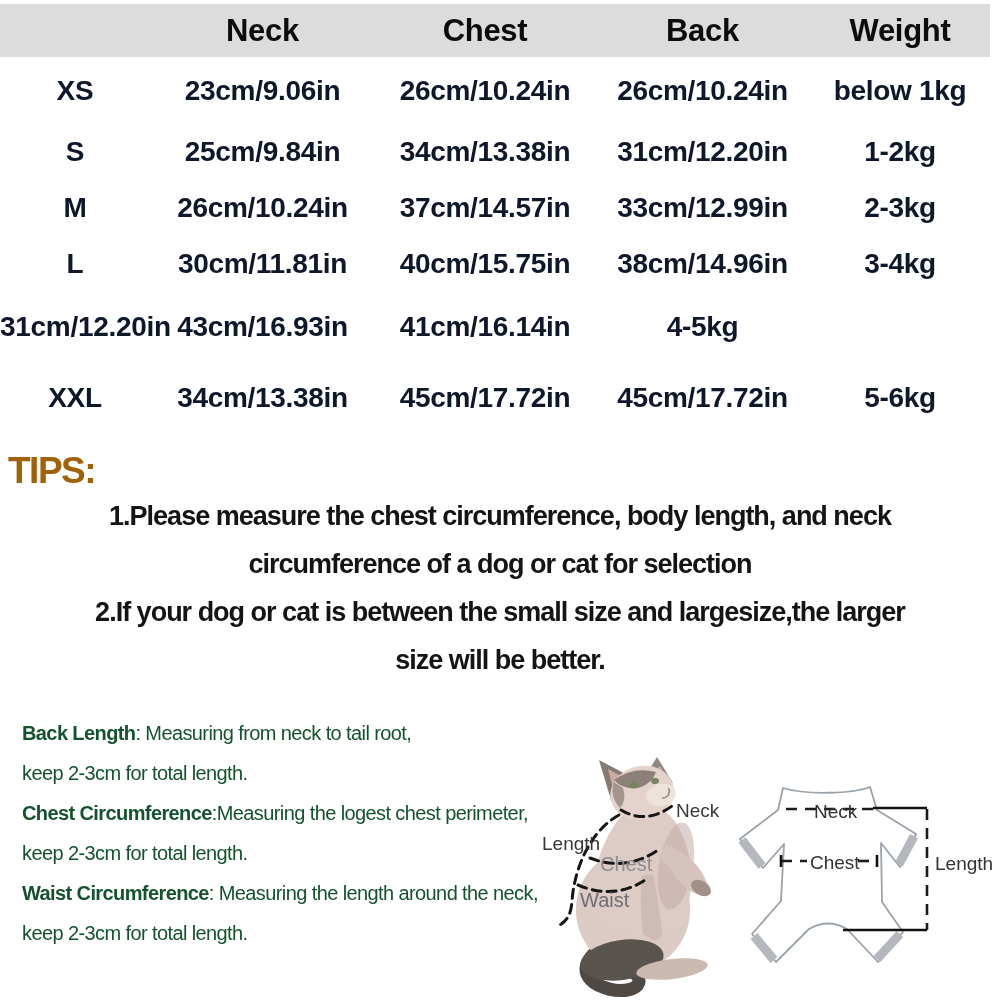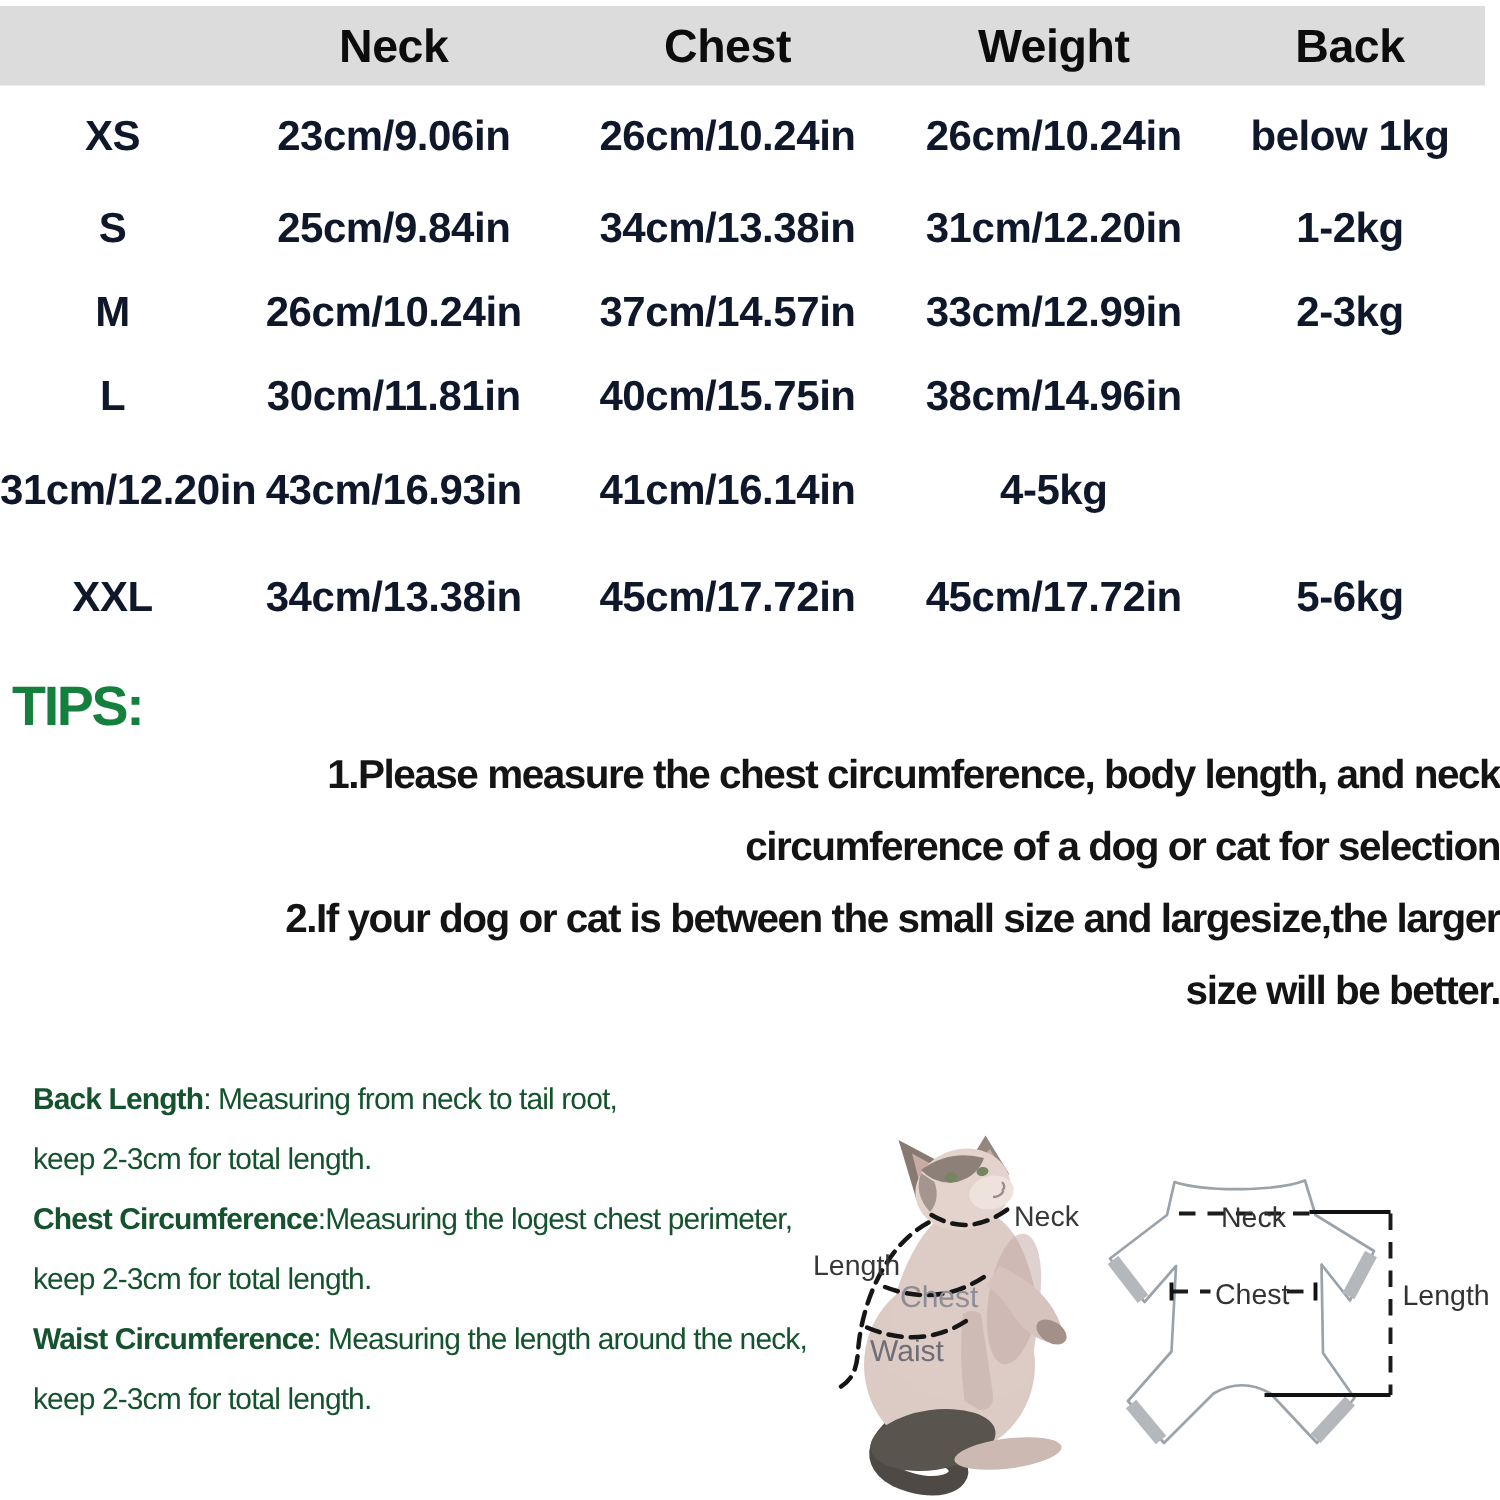--- a/index.html
+++ b/index.html
@@ -15,23 +15,23 @@
     grid-template-columns:150px 225px 220px 215px 180px;align-items:center;
   }
   .hcell{text-align:center;font-weight:bold;font-size:31px;letter-spacing:-0.3px;color:#0c0c0c}
   .tbody{position:absolute;top:58px;left:0;width:990px}
   .trow{display:grid;grid-template-columns:150px 225px 220px 215px 180px;align-items:center}
   .trow>div{text-align:center;font-weight:bold;font-size:28px;letter-spacing:-0.3px;color:#0f172a}
   .r0{height:66px}.r1{height:56px}.r2{height:56px}.r3{height:56px}.r4{height:70px}.r5{height:72px}
   
   .tips-heading{
     position:absolute;left:8px;top:450px;
-    font-size:37px;font-weight:bold;letter-spacing:-1.5px;color:#15803d;
+    font-size:37px;font-weight:bold;letter-spacing:-1.5px;color:#a16207;
   }
-  .tips-body{position:absolute;left:0;top:492px;width:1000px;text-align:right}
+  .tips-body{position:absolute;left:0;top:492px;width:1000px;text-align:center}
   .tip-line{font-size:27px;font-weight:bold;letter-spacing:-1px;line-height:48px;color:#141414;white-space:nowrap}
   
   .instructions{position:absolute;left:22px;top:713px}
   .instr-line{font-size:20px;line-height:40px;letter-spacing:-0.6px;color:#14532d;white-space:nowrap}
   .instr-label{font-weight:bold}
   
   .cat-figure{position:absolute;left:530px;top:738px;width:235px;height:260px}
   .garment-figure{position:absolute;left:730px;top:778px;width:270px;height:200px}
   svg text{font-family:"Liberation Sans", sans-serif}
   .dash{fill:none;stroke:#161616;stroke-width:3;stroke-dasharray:9 6;stroke-linecap:round}
@@ -43,22 +43,22 @@
   .lbl-gray2{font-size:20px;fill:#6f6d76}
 </style>
 </head>
 <body>
 
 <div>
   <div class="thead">
     <div class="hcell"></div>
     <div class="hcell">Neck</div>
     <div class="hcell">Chest</div>
+    <div class="hcell">Back</div>
     <div class="hcell">Weight</div>
-    <div class="hcell">Back</div>
   </div>
   <div class="tbody">
     <div class="trow r0">
       <div>XS</div>
       <div>23cm/9.06in</div>
       <div>26cm/10.24in</div>
       <div>26cm/10.24in</div>
       <div>below 1kg</div>
     </div>
     <div class="trow r1">
@@ -73,20 +73,21 @@
       <div>26cm/10.24in</div>
       <div>37cm/14.57in</div>
       <div>33cm/12.99in</div>
       <div>2-3kg</div>
     </div>
     <div class="trow r3">
       <div>L</div>
       <div>30cm/11.81in</div>
       <div>40cm/15.75in</div>
       <div>38cm/14.96in</div>
+      <div>3-4kg</div>
     </div>
     <div class="trow r4">
       <div>31cm/12.20in</div>
       <div>43cm/16.93in</div>
       <div>41cm/16.14in</div>
       <div>4-5kg</div>
     </div>
     <div class="trow r5">
       <div>XXL</div>
       <div>34cm/13.38in</div>

